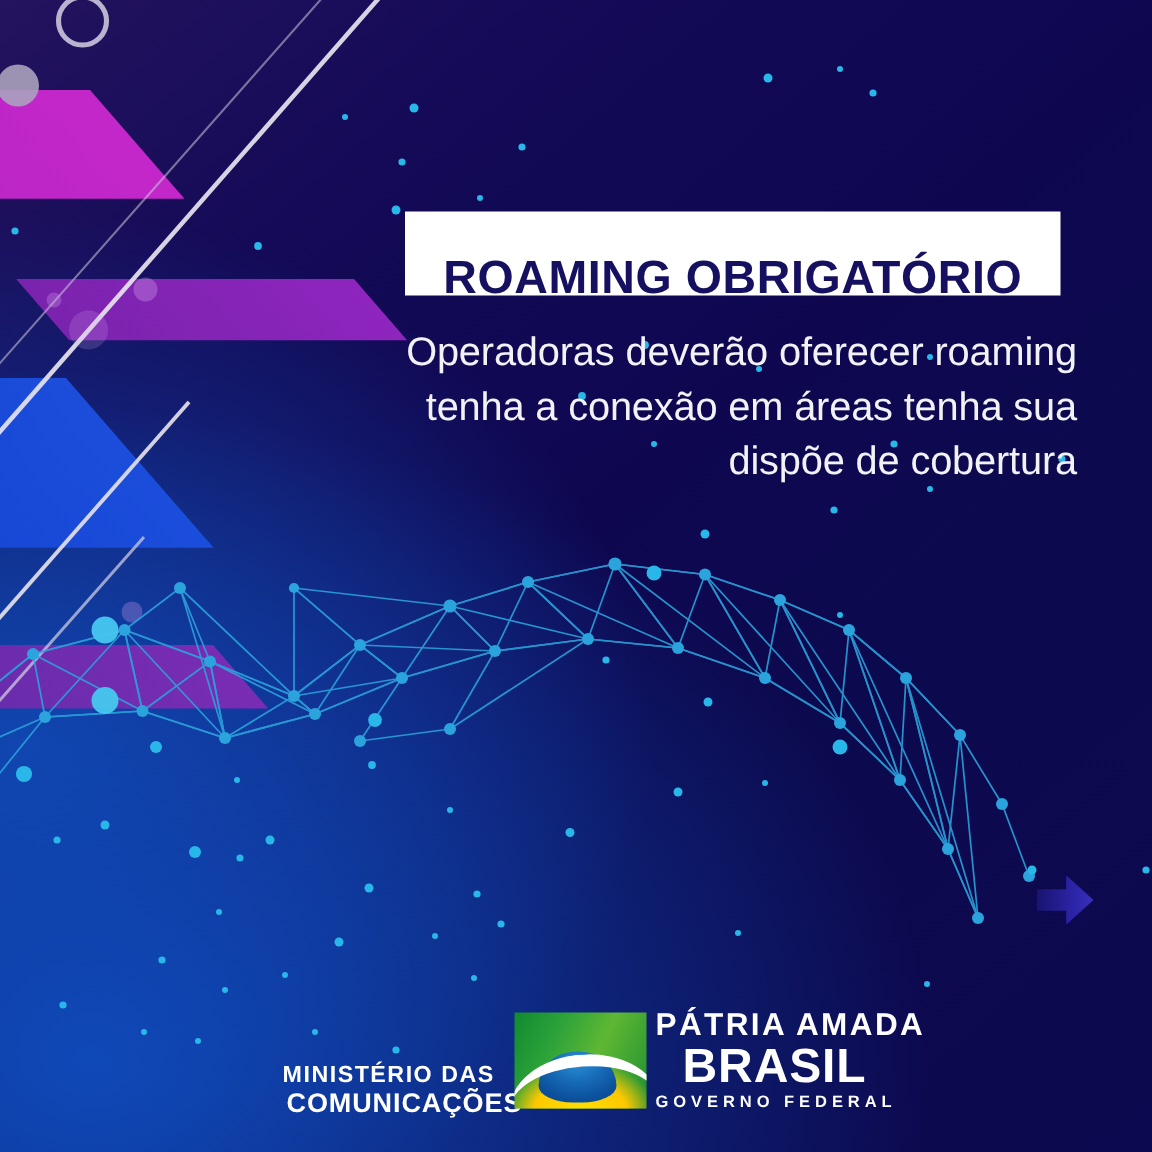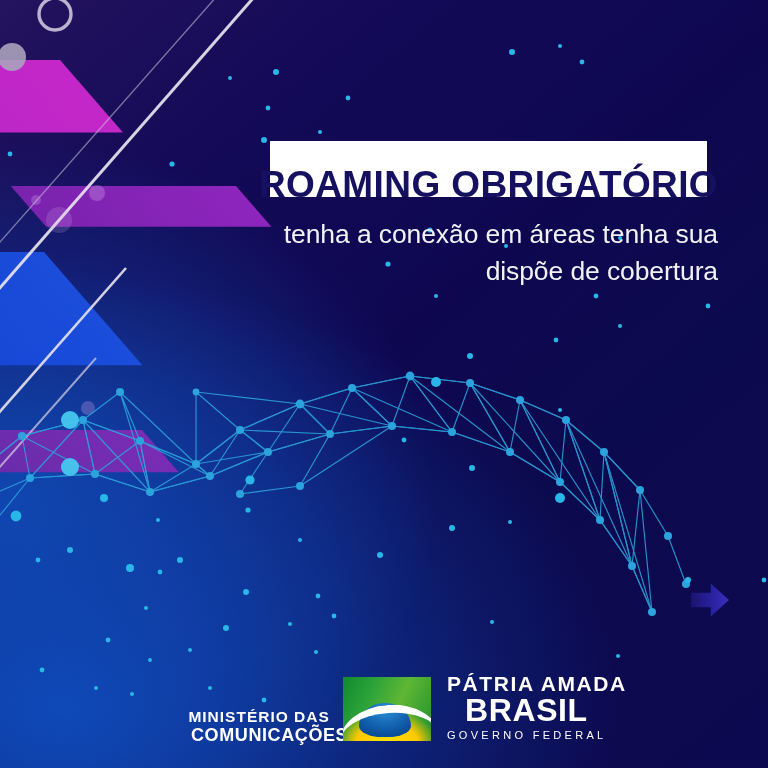--- a/index.html
+++ b/index.html
@@ -29,21 +29,21 @@
   
   #title-box {
     position:absolute;
     left:270px; top:141px;
     width:437px; height:56px;
     background:#ffffff;
     display:flex; align-items:center; justify-content:center;
   }
   #title-text {
     color:#15105f;
-    font-size:37px;
+    font-size:31px;
     font-weight:bold;
     letter-spacing:0.4px;
     white-space:nowrap;
     margin-top:32px;
   }
 
   
   #body-copy {
     position:absolute;
     left:218px; top:216px;
@@ -64,21 +64,21 @@
     text-align:center;
     color:#ffffff;
     line-height:1.12;
   }
   #ministry .m1 { display:block; font-size:15.5px; letter-spacing:1.0px; font-weight:700; }
   #ministry .m2 { display:block; font-size:18px;   letter-spacing:0.6px; font-weight:bold;margin-left:21px; }
 
   #gov-logo {
     position:absolute;
     left:343px; top:673px;
-    display:flex; align-items:flex-end; gap:16px;
+    display:flex; align-items:center; gap:6px;
   }
   #flag-mark {
     width:88px; height:64px;
     position:relative; overflow:hidden;
     background:linear-gradient(115deg,#0f8a2e 0%,#2ea33a 30%,#5fb733 58%,#1d8f31 100%);
   }
   .flag-yellow {
     position:absolute; left:-6px; top:4px; width:100px; height:62px;
     background:radial-gradient(ellipse 70px 46px at 50% 100%, #ffe000 0%, #fdc800 44%, rgba(253,200,0,0) 72%);
     clip-path:polygon(46% 0%, 100% 64%, 100% 100%, 0% 100%, 0% 58%);
@@ -90,21 +90,21 @@
   }
   .flag-swoosh {
     position:absolute; left:-4px; top:28px; width:100px; height:40px;
     border-top:8px solid #ffffff;
     border-radius:58% 58% 0 0 / 100% 100% 0 0;
     transform:rotate(-4deg);
   }
   #gov-text { display:flex; flex-direction:column; justify-content:center; color:#ffffff; }
   #gov-text .g1 { font-size:21px; font-weight:bold; letter-spacing:1.6px; line-height:1.05; }
   #gov-text .g2 { font-size:32px; font-weight:bold; letter-spacing:0.6px; line-height:1.0; margin-top:-1px;margin-left:18px; }
-  #gov-text .g3 { font-size:11px; font-weight:normal; letter-spacing:3.3px; line-height:1.1; margin-top:3px; }
+  #gov-text .g3 { font-size:11px; font-weight:bold; letter-spacing:3.3px; line-height:1.1; margin-top:3px; }
 
   
   #arrow {
     position:absolute; left:691px; top:582px;
     width:38px; height:36px;
     background:linear-gradient(90deg,#1a1470 0%, #2c24a8 60%, #3a31c0 100%);
     clip-path:polygon(0% 30%, 52% 30%, 52% 4%, 100% 50%, 52% 96%, 52% 70%, 0% 70%);
     opacity:0.95;
   }
 </style>
@@ -270,20 +270,21 @@
     </g>
   </svg>
 
   <div id="arrow"></div>
 
   <div id="title-box">
     <span id="title-text">ROAMING OBRIGATÓRIO</span>
   </div>
 
   <div id="body-copy">
+    <span class="ln">Operadoras deverão oferecer roaming</span>
     <span class="ln">tenha a conexão em áreas tenha sua</span>
     <span class="ln">dispõe de cobertura</span>
   </div>
 
   <div id="ministry">
     <span class="m1">MINISTÉRIO DAS</span>
     <span class="m2">COMUNICAÇÕES</span>
   </div>
 
   <div id="gov-logo">

